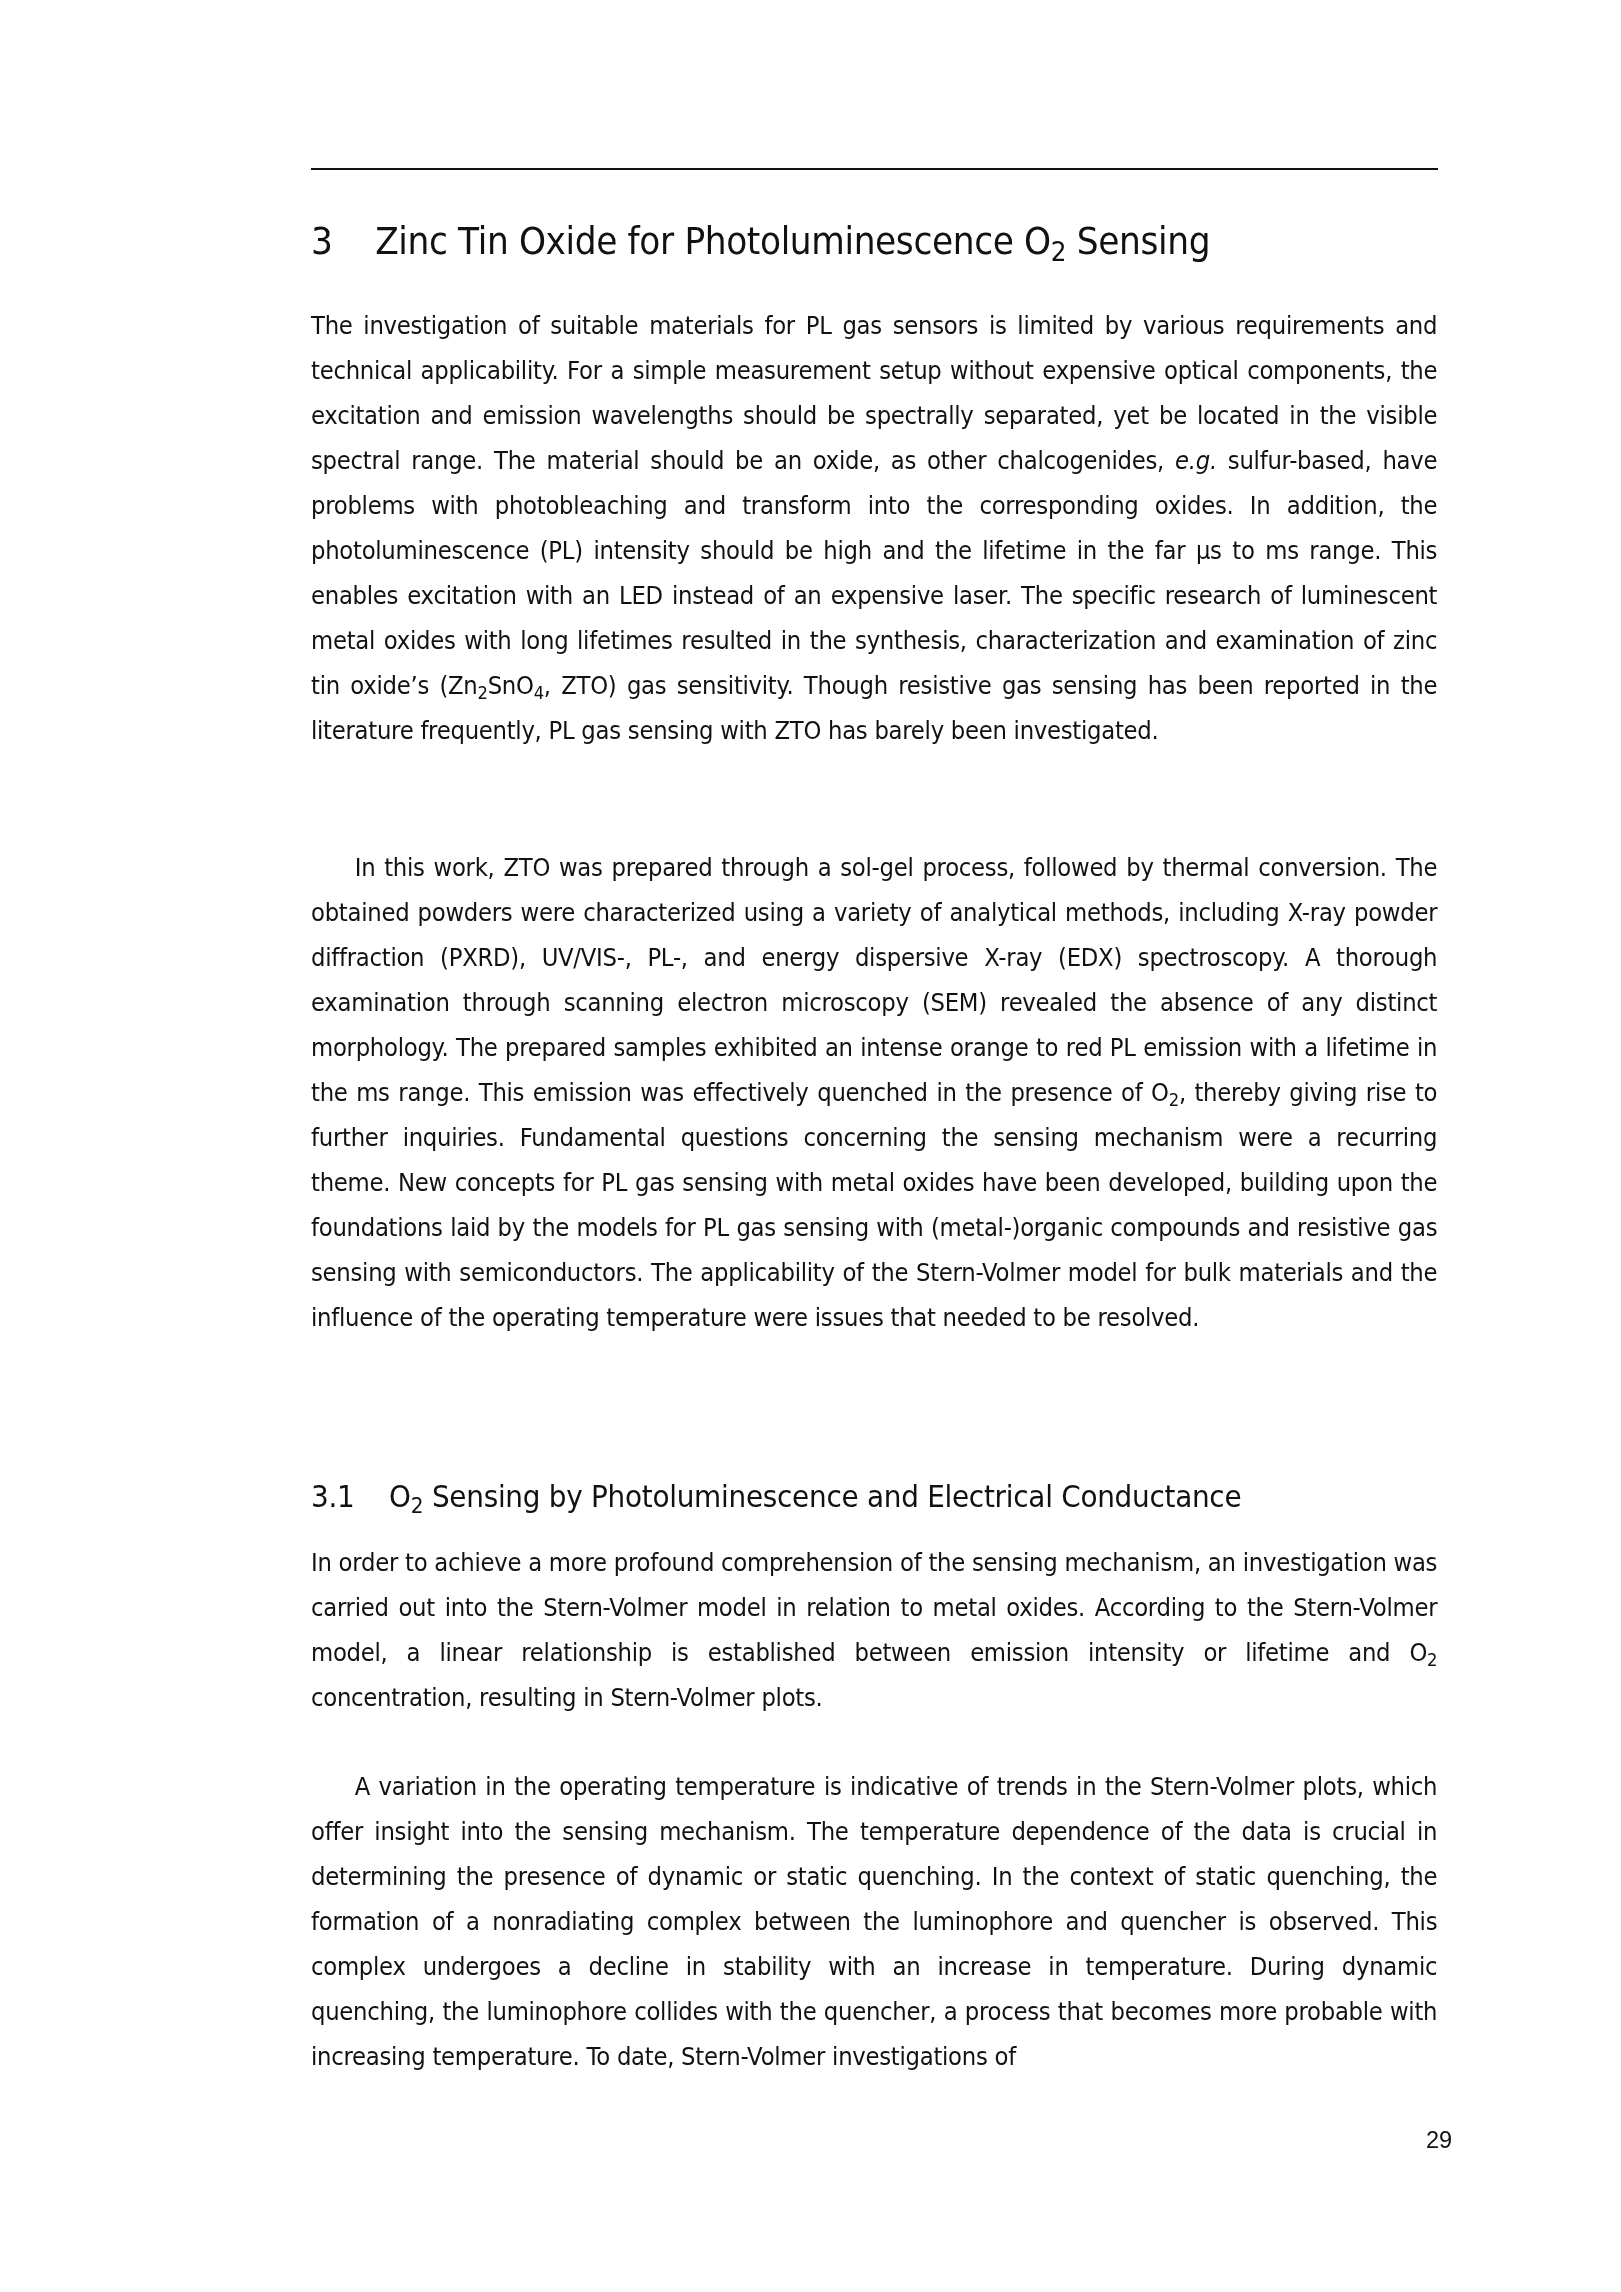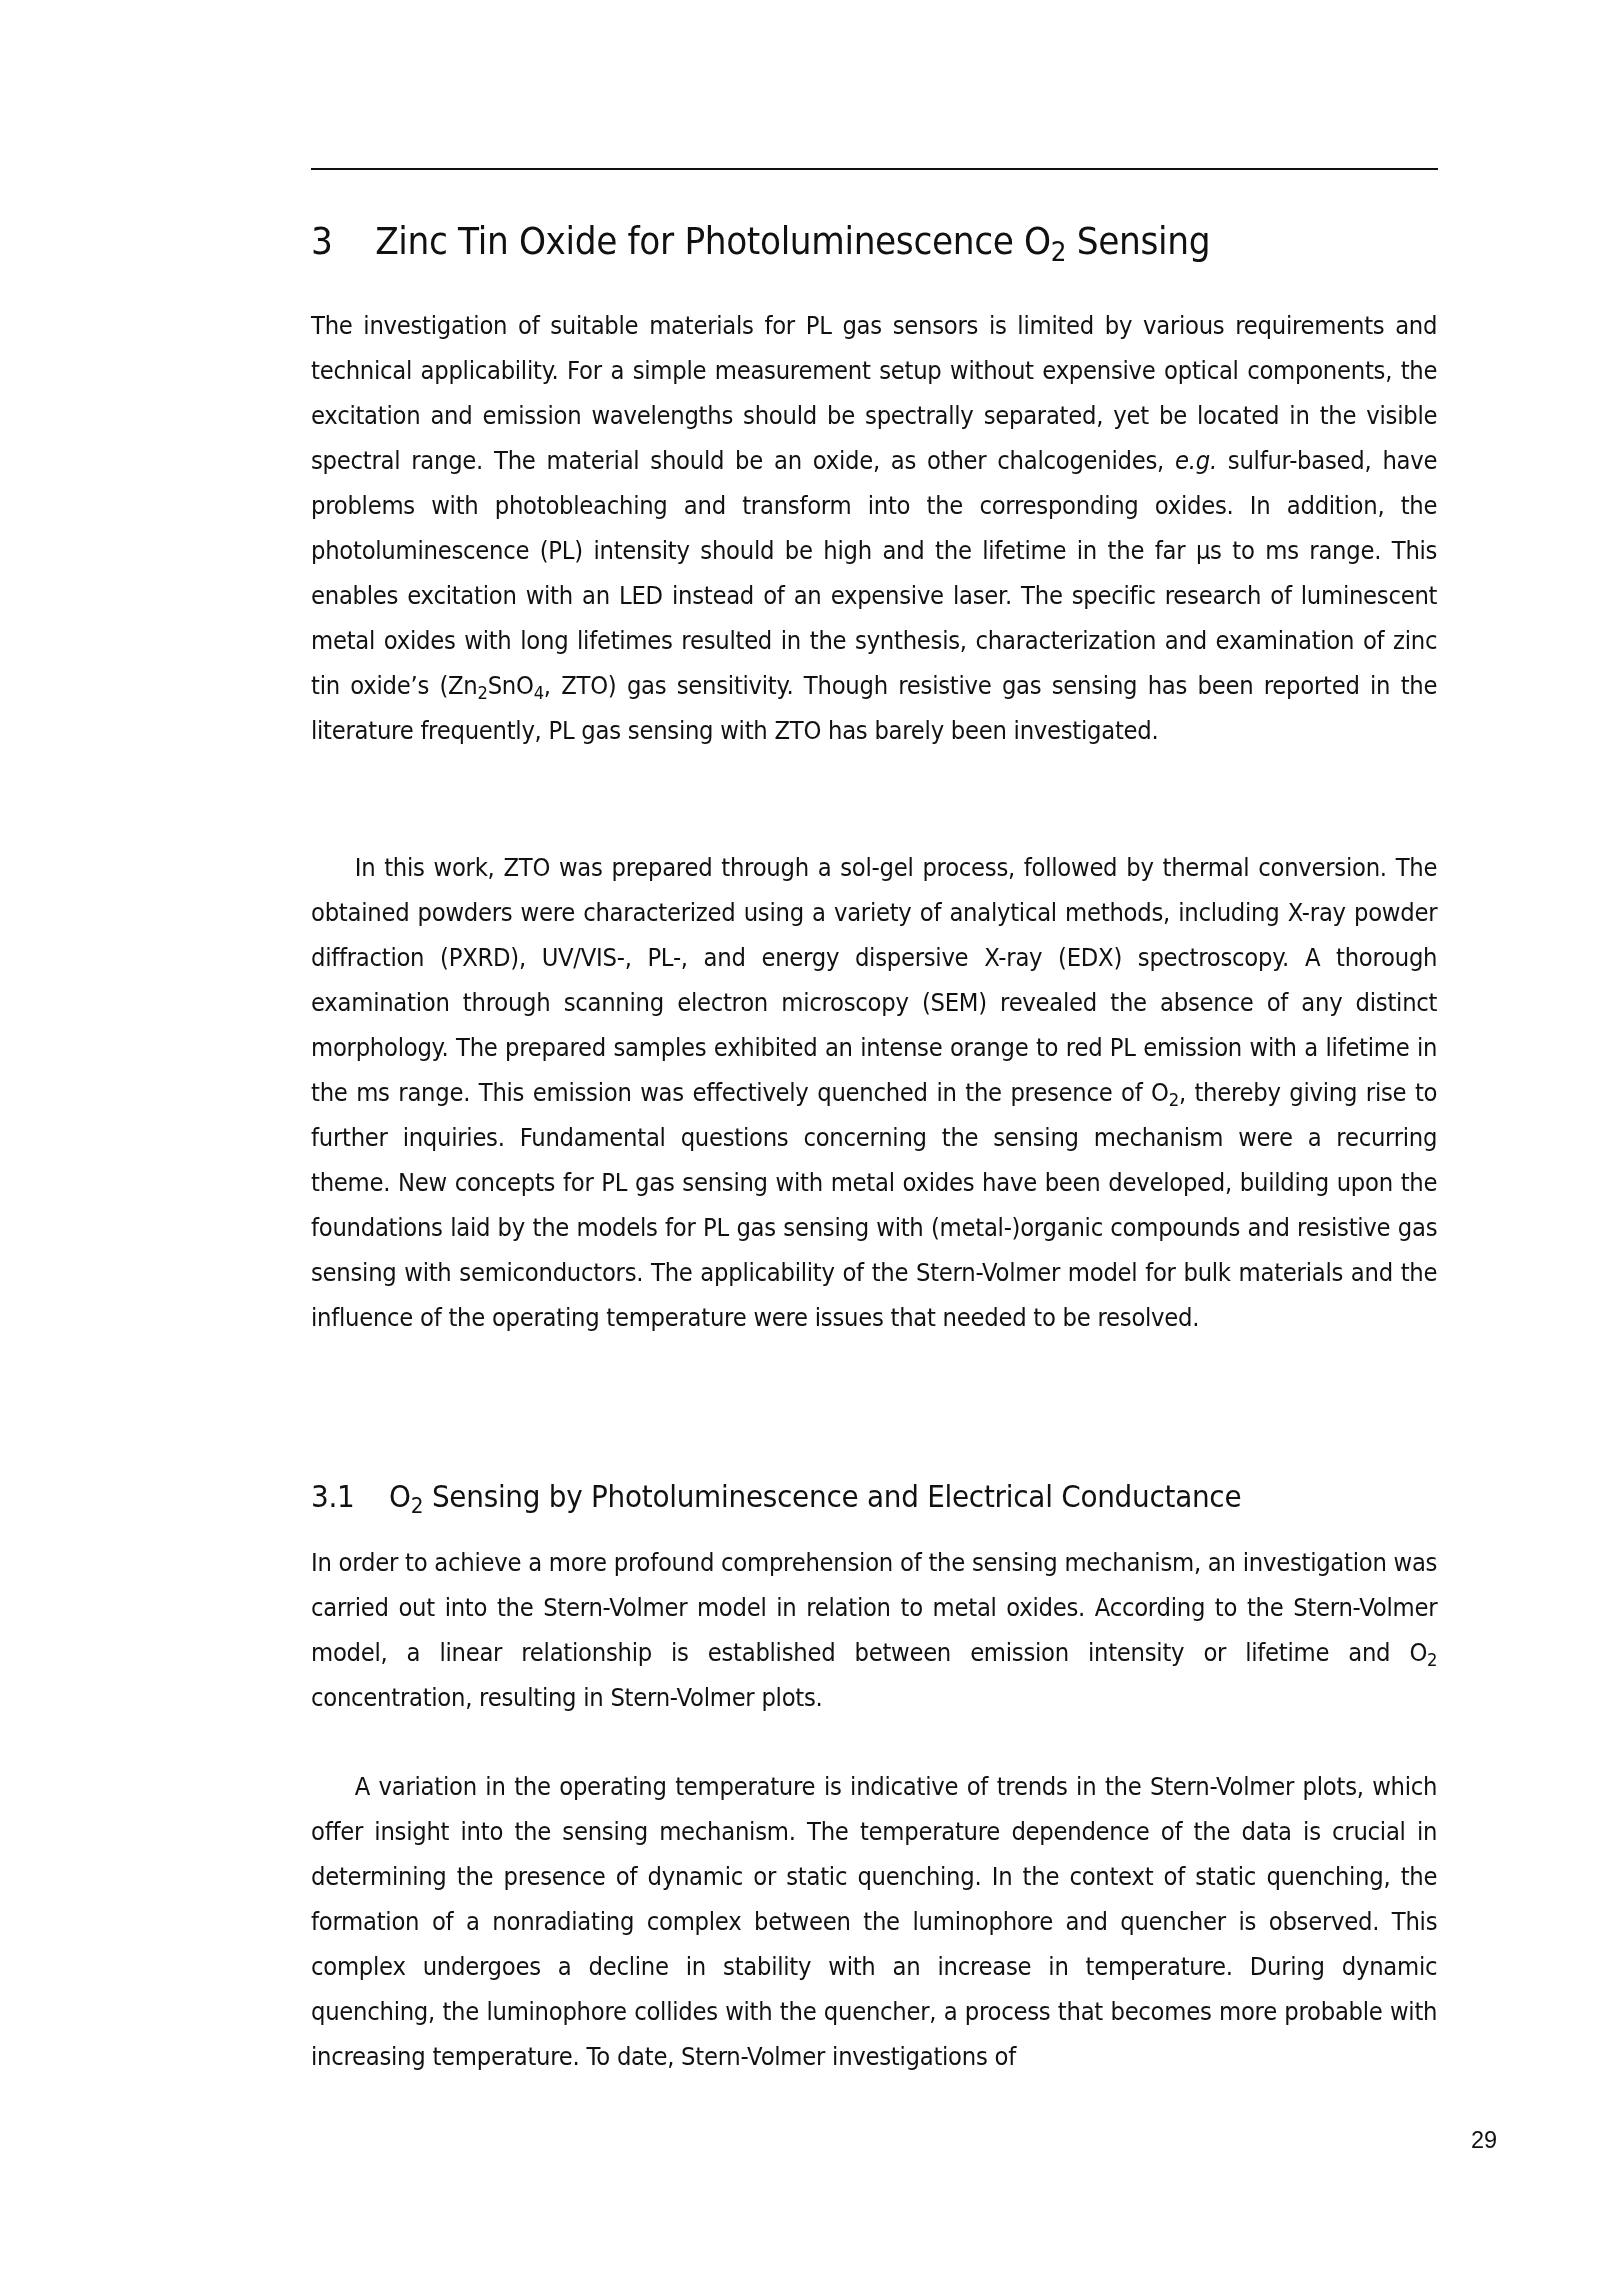--- a/index.html
+++ b/index.html
@@ -27,21 +27,21 @@
     .section-number { display: inline-block; width: 84px; }
     .para {
       position: absolute; left: 0; width: 1211px; margin: 0;
       font-size: 24.5px; line-height: 45px; text-align: justify;
       hyphens: manual; letter-spacing: -0.3px;
       transform: scaleX(0.93); transform-origin: left top;
     }
     .indent { text-indent: 47px; }
     sub { font-size: 0.72em; vertical-align: -0.28em; line-height: 0; }
     .page-number {
-      position: absolute; left: 1160px; top: 2127px; font-size: 23.5px;
+      position: absolute; left: 1115px; top: 2127px; font-size: 23.5px;
       font-family: "Liberation Sans", sans-serif; color: #111111;
     }
   </style>
 </head>
 <body>
 
 <div class="page">
   <div class="top-rule"></div>
 
   <h1 class="chapter-heading">

